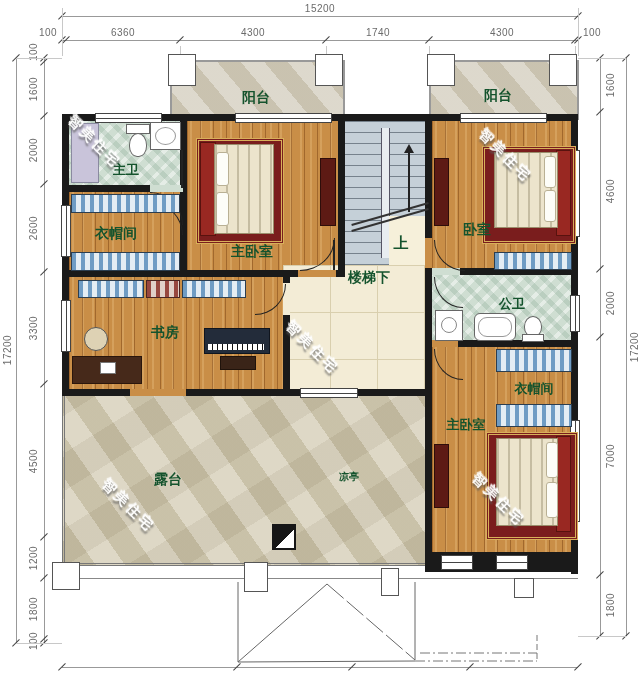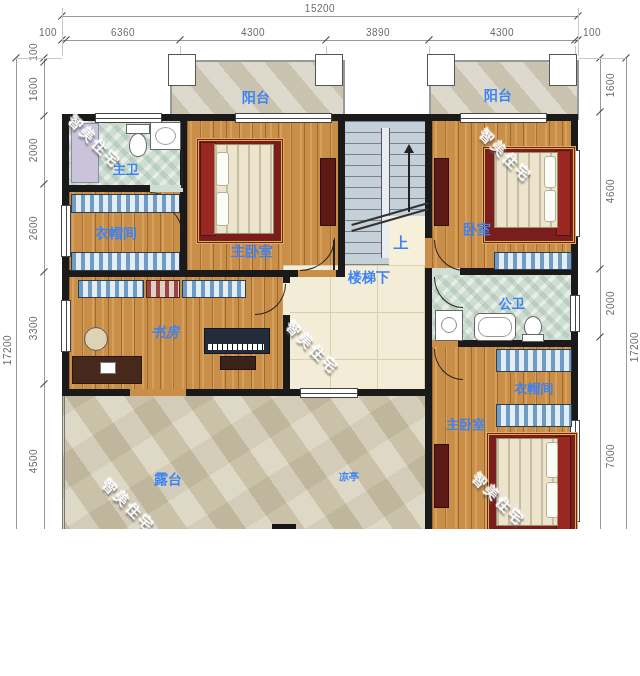--- a/index.html
+++ b/index.html
@@ -1,16 +1,16 @@
 <!DOCTYPE html>
 <html><head>
 <meta charset="utf-8">
 <style>
   html,body{margin:0;padding:0;background:#fff;}
-  #canvas{position:relative;width:640px;height:529px;background:#ffffff;overflow:hidden;
+  #canvas{position:relative;width:640px;height:676px;background:#ffffff;overflow:hidden;
           font-family:"DejaVu Sans",sans-serif;}
   .abs{position:absolute;}
   
   .wall{position:absolute;background:#1a1a1a;}
   
   .wood{position:absolute;background-color:#c98e47;
         background-image:repeating-linear-gradient(90deg,rgba(122,66,18,.5) 0 1px,transparent 1px 13px),
                          repeating-linear-gradient(90deg,rgba(255,226,170,.22) 3px 5px,transparent 5px 13px);}
   .tile-green{position:absolute;background-color:#cfded2;
         background-image:repeating-linear-gradient(45deg,rgba(110,150,125,.22) 0 5px,transparent 5px 12px),
@@ -24,21 +24,21 @@
                          repeating-linear-gradient(-32deg,rgba(140,130,100,.18) 0 32px,transparent 32px 64px);}
   .stone-lt{position:absolute;background-color:#d5cfc0;
         background-image:repeating-linear-gradient(50deg,rgba(160,150,118,.22) 0 18px,rgba(255,255,255,.2) 18px 36px);}
   .stairs{position:absolute;background-color:#c5d0d8;
         background-image:repeating-linear-gradient(180deg,#76828c 0 1px,transparent 1px 11px);}
   .stripe-blue{position:absolute;border:1px solid #2c3e50;
         background:repeating-linear-gradient(90deg,#6f9cc4 0 4px,#e4edf4 4px 9px);}
   .stripe-red{position:absolute;border:1px solid #4a2420;
         background:repeating-linear-gradient(90deg,#97473f 0 4px,#e0d0c8 4px 9px);}
   
-  .rlabel{position:absolute;transform:translate(-50%,-50%);font-weight:bold;color:#3b82f6;
+  .rlabel{position:absolute;transform:translate(-50%,-50%);font-weight:bold;color:#14532d;
           white-space:nowrap;line-height:1;}
   .dim{position:absolute;color:#6b6b6b;font:10px "Liberation Sans",sans-serif;
        transform:translate(-50%,-50%);white-space:nowrap;letter-spacing:.5px;}
   .dim.v{transform:translate(-50%,-50%) rotate(-90deg);}
   .dlh{position:absolute;height:1px;background:#999;}
   .dlv{position:absolute;width:1px;background:#999;}
   .ext{position:absolute;background:#c8c8c8;}
   .tick{position:absolute;width:10px;height:1.2px;background:#444;
         transform:translate(-50%,-50%) rotate(-45deg);}
   
@@ -69,21 +69,21 @@
 
   <div class="dlh" style="left:62px;top:16px;width:516px;"></div>
   <span class="dim" style="left:320px;top:8px;">15200</span>
   <div class="tick" style="left:62px;top:16px;"></div>
   <div class="tick" style="left:578px;top:16px;"></div>
 
   <div class="dlh" style="left:62px;top:40px;width:516px;"></div>
   <span class="dim" style="left:48px;top:32px;">100</span>
   <span class="dim" style="left:123px;top:32px;">6360</span>
   <span class="dim" style="left:253px;top:32px;">4300</span>
-  <span class="dim" style="left:378px;top:32px;">3890</span>
+  <span class="dim" style="left:378px;top:32px;">1740</span>
   <span class="dim" style="left:502px;top:32px;">4300</span>
   <span class="dim" style="left:592px;top:32px;">100</span>
   <div class="tick" style="left:62px;top:40px;"></div>
   <div class="tick" style="left:66px;top:40px;"></div>
   <div class="tick" style="left:180px;top:40px;"></div>
   <div class="tick" style="left:326px;top:40px;"></div>
   <div class="tick" style="left:429px;top:40px;"></div>
   <div class="tick" style="left:575px;top:40px;"></div>
   <div class="tick" style="left:578px;top:40px;"></div>
   <div class="ext" style="left:62px;top:8px;width:1px;height:48px;"></div>
@@ -288,21 +288,21 @@
     <line x1="220" y1="78" x2="337" y2="78" stroke="#777" stroke-width="1" stroke-dasharray="10 3 2 3"></line>
     <line x1="337" y1="60" x2="337" y2="86" stroke="#777" stroke-width="1" stroke-dasharray="6 3"></line>
   </svg>
 
   <span class="rlabel" style="left:126px;top:169px;font-size:13px;">主卫</span>
   <span class="rlabel" style="left:116px;top:233px;font-size:14px;">衣帽间</span>
   <span class="rlabel" style="left:252px;top:251px;font-size:14px;">主卧室</span>
   <span class="rlabel" style="left:477px;top:229px;font-size:14px;">卧室</span>
   <span class="rlabel" style="left:369px;top:277px;font-size:14px;">楼梯下</span>
   <span class="rlabel" style="left:512px;top:303px;font-size:13px;">公卫</span>
-  <span class="rlabel" style="left:165px;top:332px;font-size:14px;font-style:italic;">书房</span>
+  <span class="rlabel" style="left:165px;top:332px;font-size:14px;">书房</span>
   <span class="rlabel" style="left:534px;top:388px;font-size:13px;">衣帽间</span>
   <span class="rlabel" style="left:466px;top:424px;font-size:13px;">主卧室</span>
   <span class="rlabel" style="left:168px;top:479px;font-size:14px;">露台</span>
   <span class="rlabel" style="left:349px;top:477px;font-size:10px;">凉亭</span>
 
   <span class="wm" style="left:94px;top:142px;">智美住宅</span>
   <span class="wm" style="left:505px;top:156px;">智美住宅</span>
   <span class="wm" style="left:312px;top:348px;">智美住宅</span>
   <span class="wm" style="left:128px;top:506px;">智美住宅</span>
   <span class="wm" style="left:498px;top:500px;">智美住宅</span>

